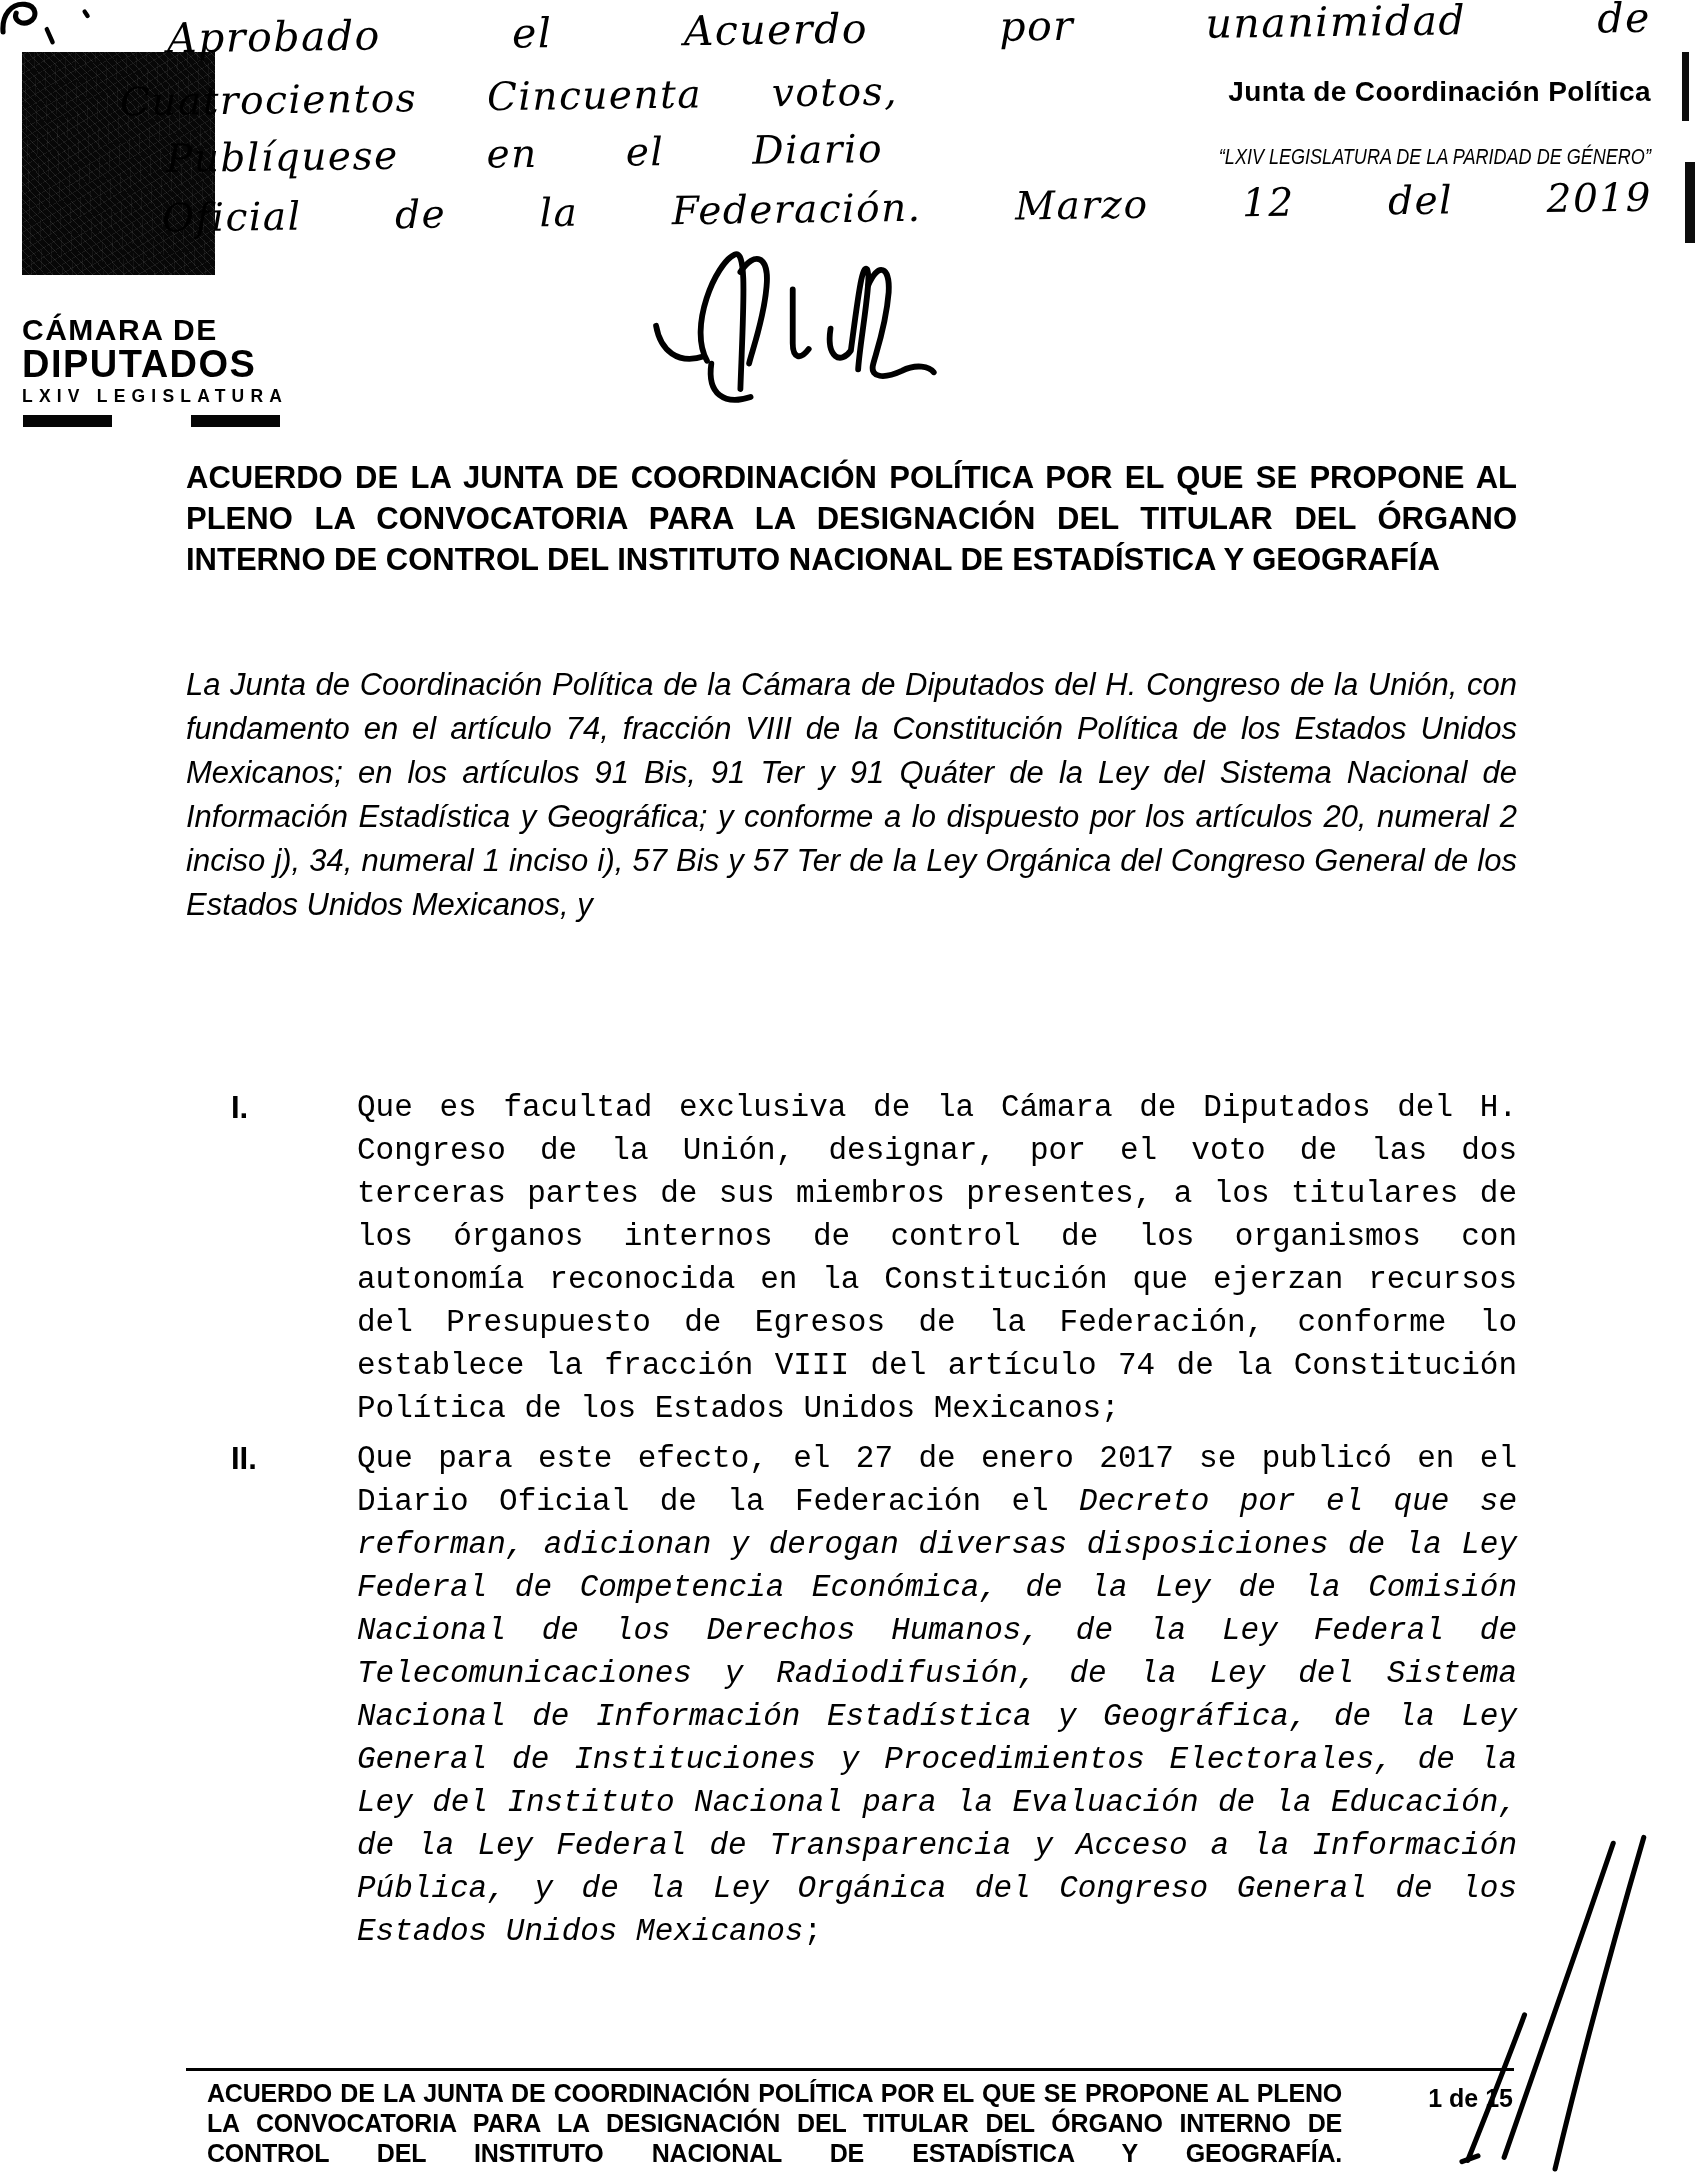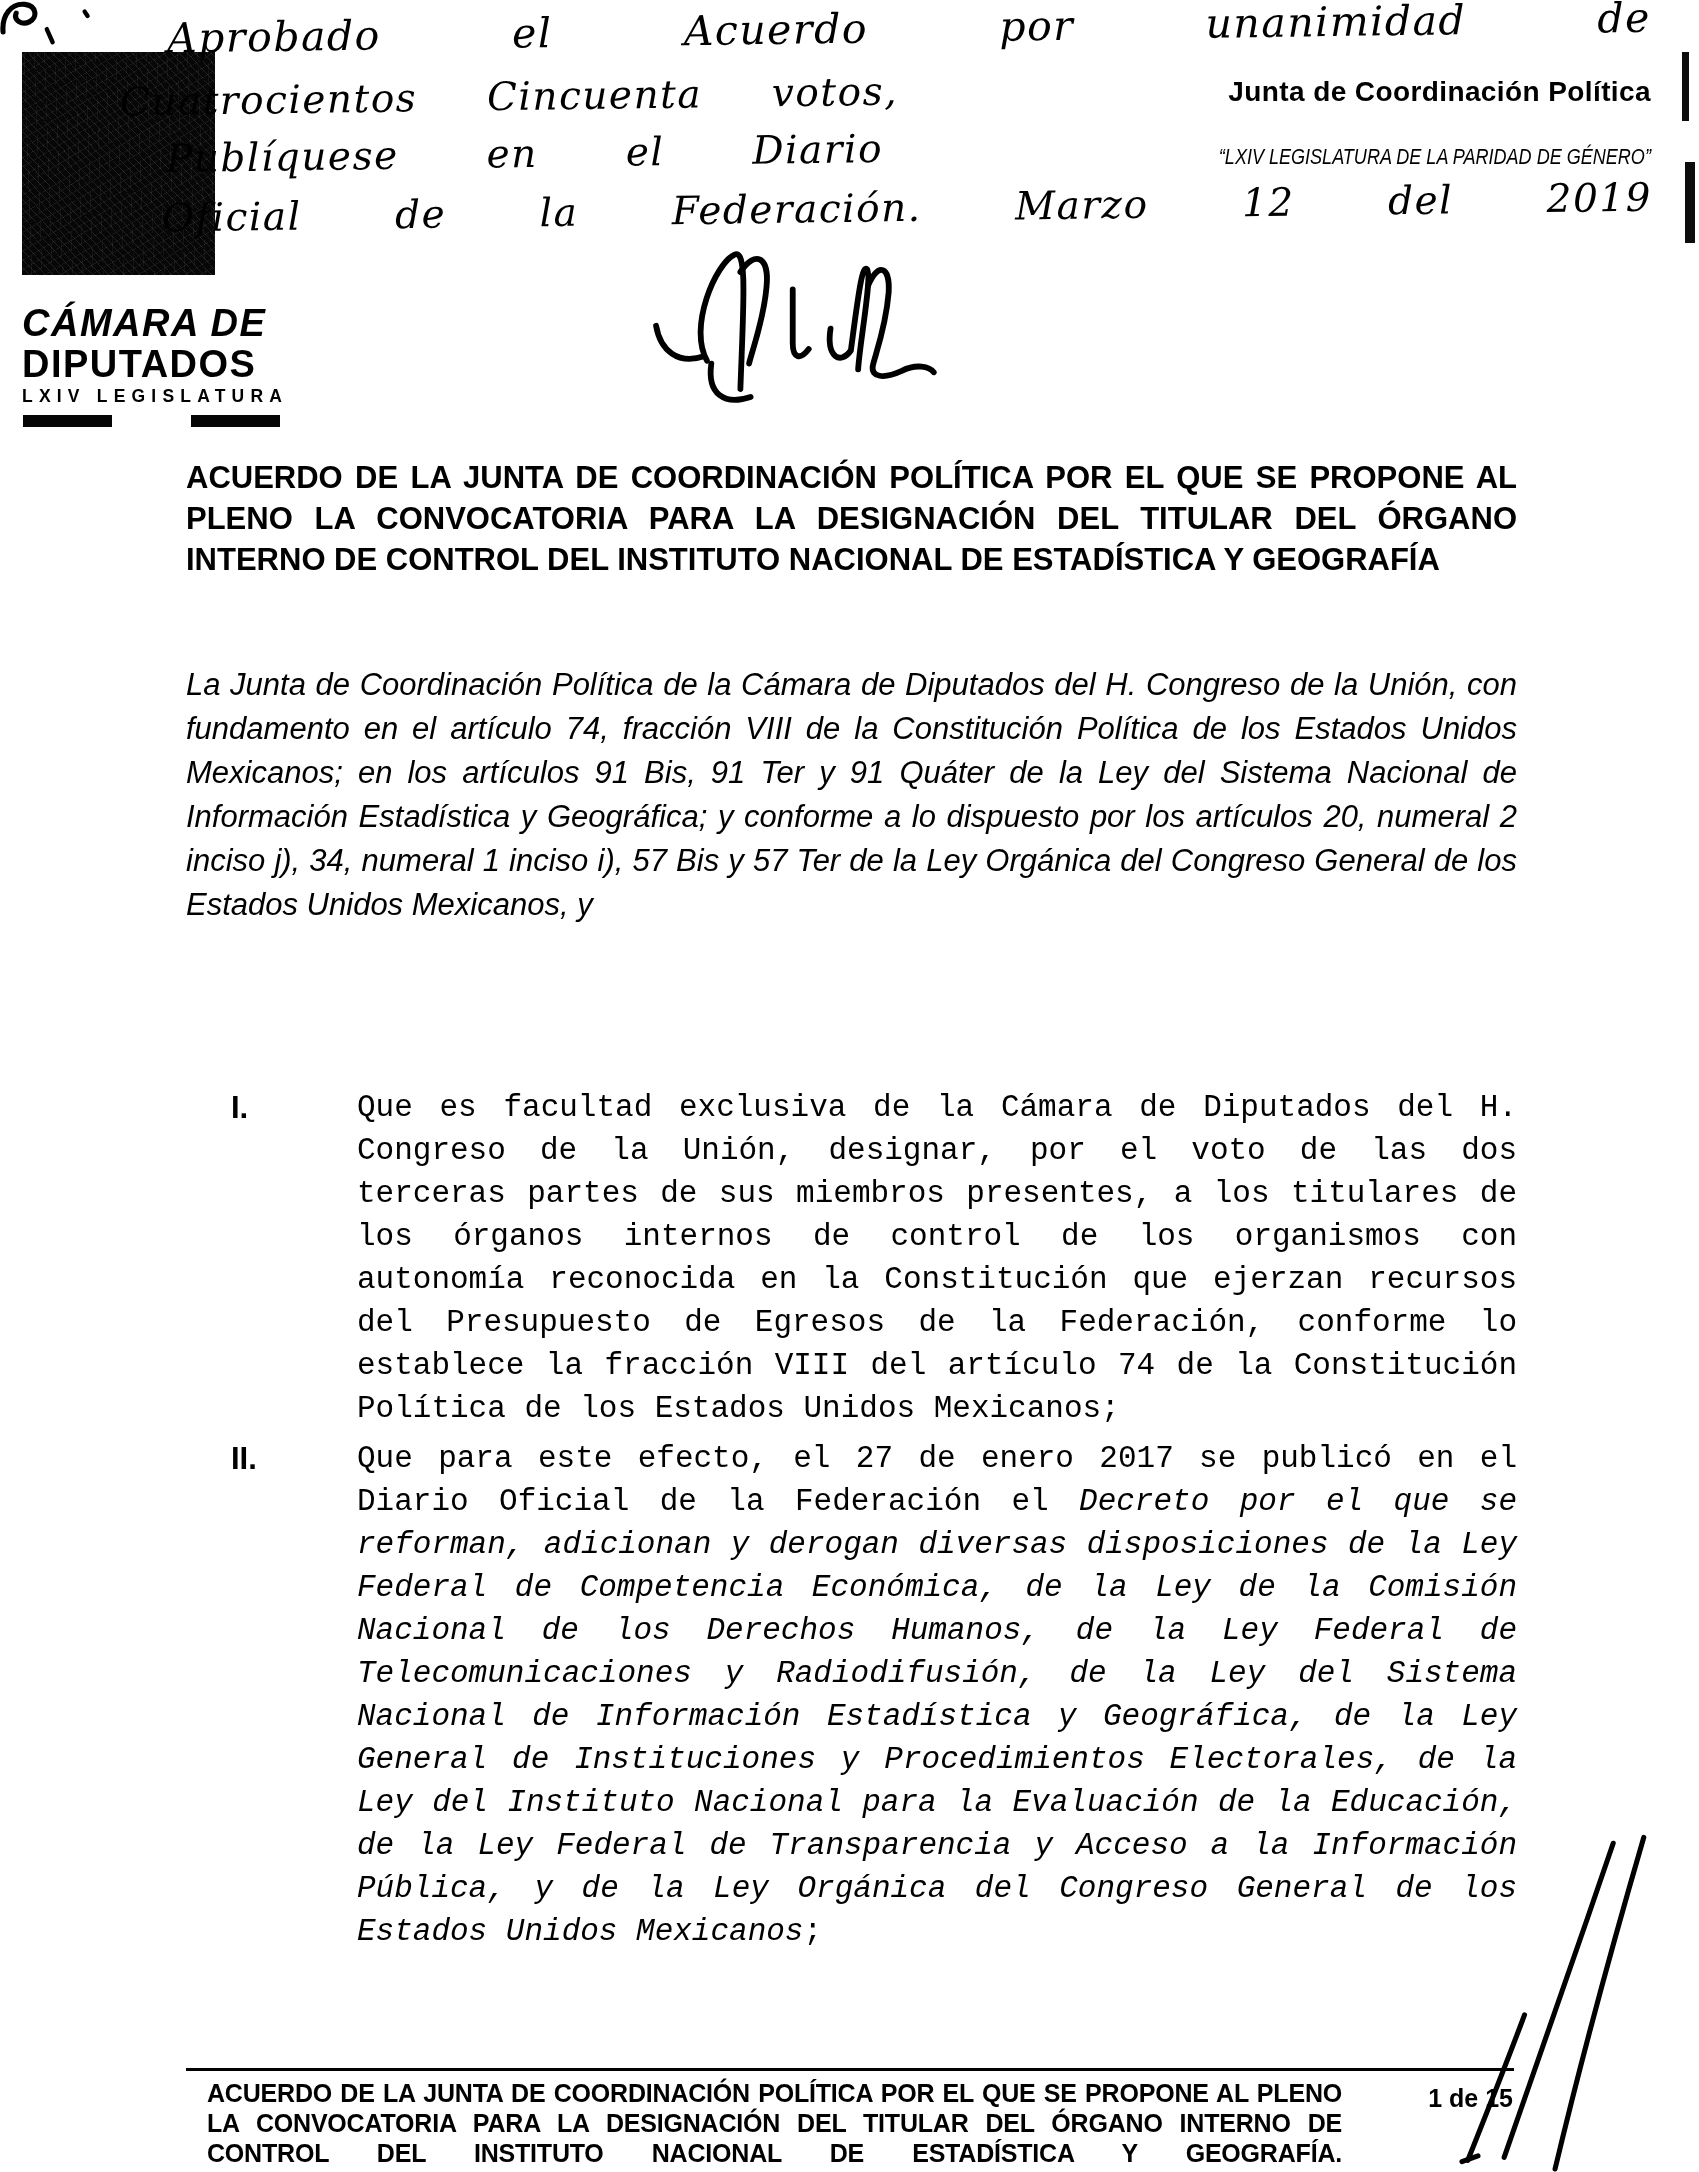--- a/index.html
+++ b/index.html
@@ -26,21 +26,21 @@
   
   .emblem{
     position:absolute;left:22px;top:52px;width:193px;height:223px;
     background:
       repeating-linear-gradient(47deg,rgba(255,255,255,0) 0 5.1px,rgba(255,255,255,.10) 5.1px 5.8px),
       repeating-linear-gradient(-31deg,rgba(255,255,255,0) 0 7.3px,rgba(255,255,255,.08) 7.3px 8px),
       repeating-linear-gradient(88deg,rgba(255,255,255,0) 0 9.5px,rgba(255,255,255,.05) 9.5px 10.2px),
       #070707;
   }
   .logo-line{position:absolute;left:22px;font-weight:bold;letter-spacing:1.5px;line-height:1;}
-  .logo-1{top:304px;font-size:38px;font-style:italic;}
+  .logo-1{top:315px;font-size:30px;}
   .logo-2{top:345px;font-size:38px;}
   .logo-3{top:388px;font-size:17.5px;letter-spacing:6.2px;}
   .logo-bar{position:absolute;top:415px;height:12.4px;background:#050505;}
   .logo-bar.left{left:23px;width:89px;}
   .logo-bar.right{left:191px;width:89px;}
   
   .org-title{
     position:absolute;right:48px;top:76px;
     font-size:28px;font-weight:bold;letter-spacing:0.4px;white-space:nowrap;
   }

